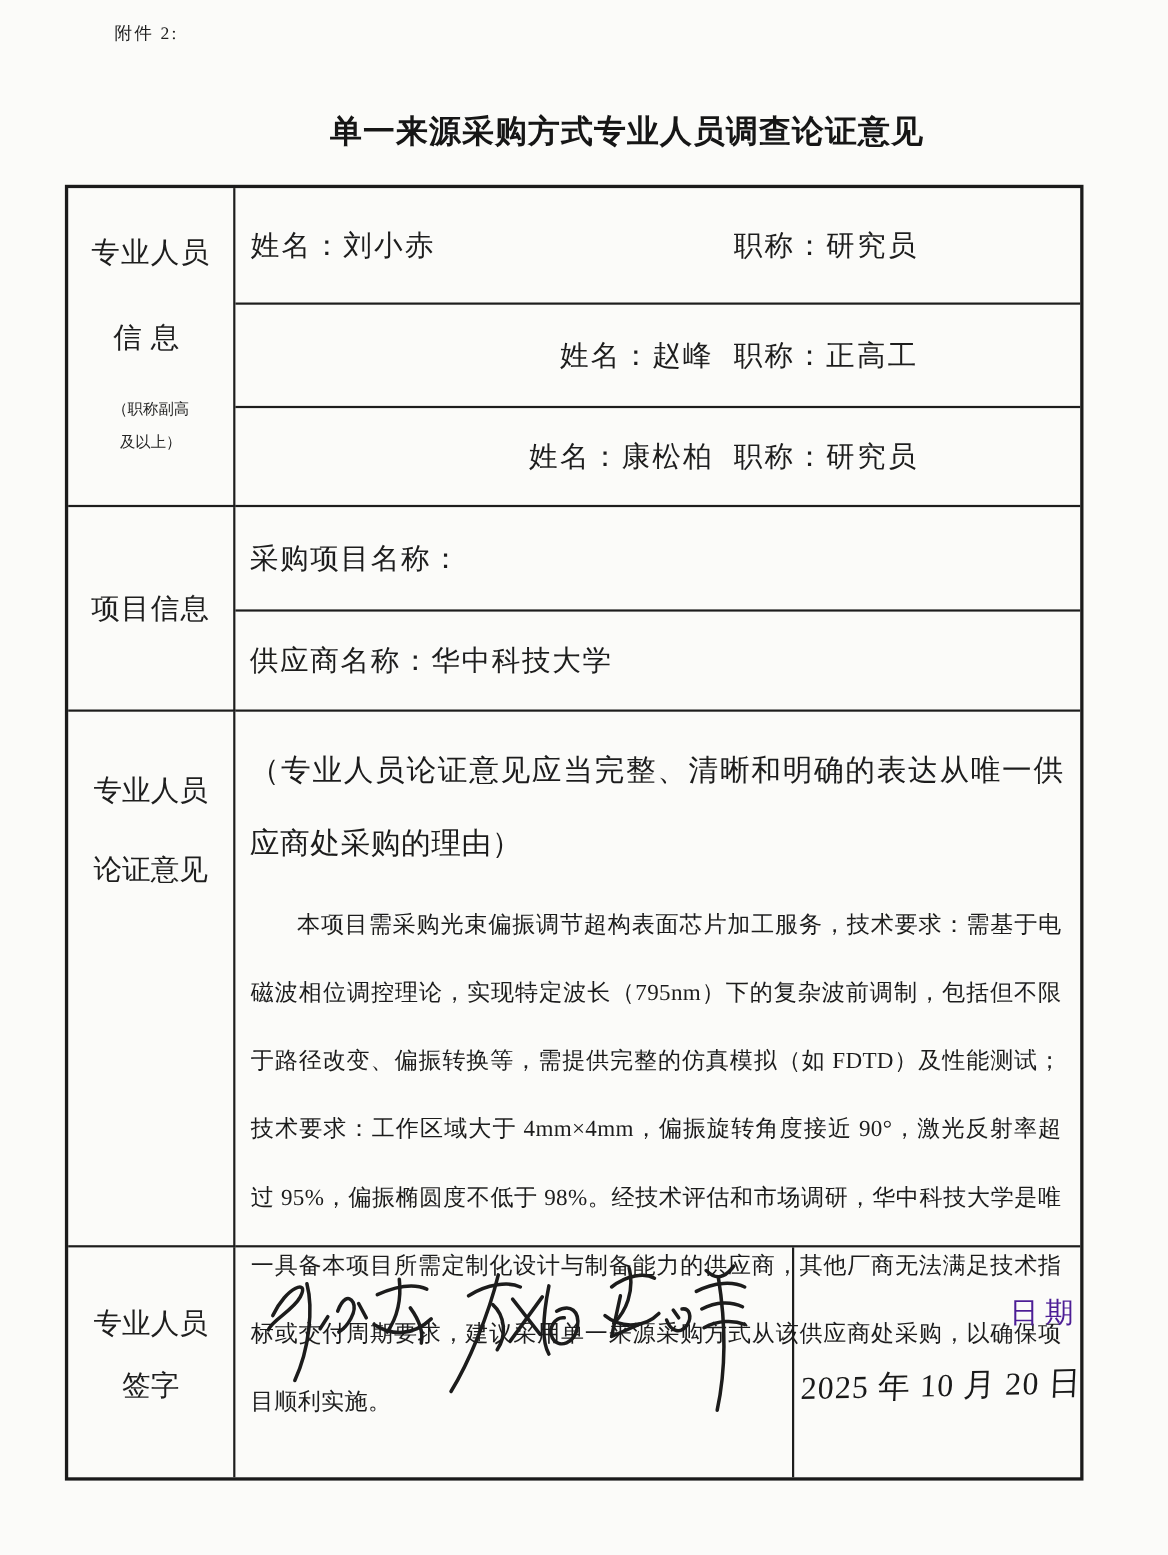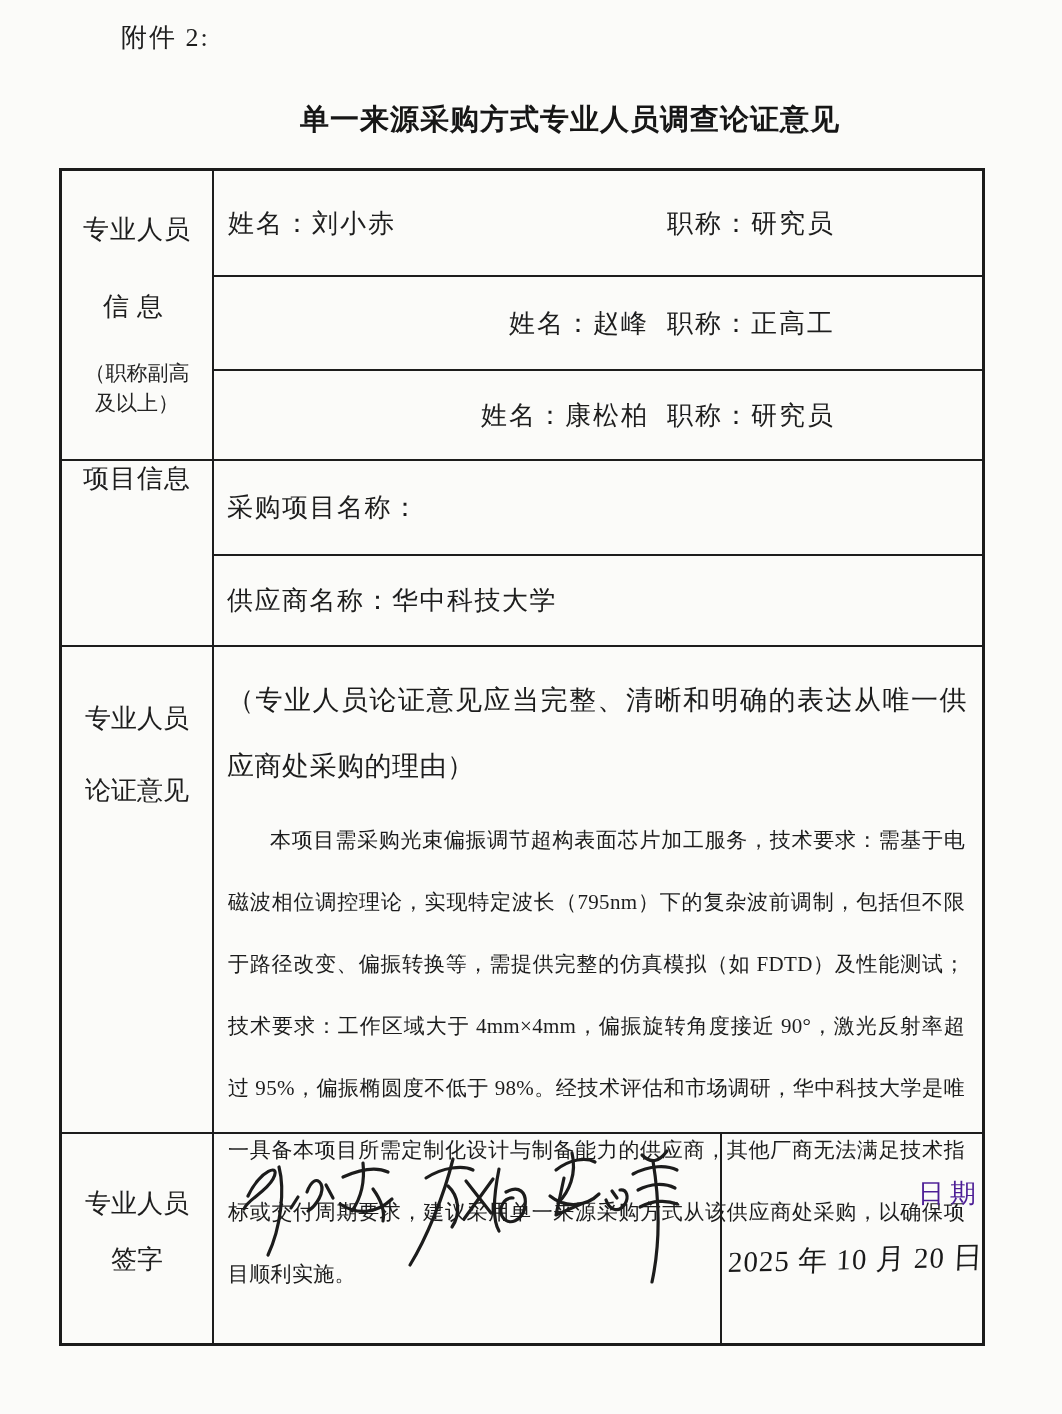--- a/index.html
+++ b/index.html
@@ -8,21 +8,21 @@
     position:relative;
     width:1062px; height:1414px;
     margin:0 auto;
     background:#fbfbf9;
     color:#222;
     font-family:"Liberation Serif","DejaVu Serif",serif;
     overflow:hidden;
   }
   .attachment-label {
     position:absolute; left:104px; top:20px;
-    font-size:26px; letter-spacing:2px; color:#1e1e1e;margin-left:17px;
+    font-size:16px; letter-spacing:2px; color:#1e1e1e;
   }
   .doc-title {
     position:absolute; left:300px; top:100px;
     font-size:29px; font-weight:700; letter-spacing:1px;
     font-family:"Liberation Sans","DejaVu Sans",sans-serif;
     color:#161616;
   }
   .doc-table {
     position:absolute; left:59px; top:168px;
     width:926px; height:1178px;
@@ -37,22 +37,22 @@
   .bb { border-bottom:2.5px solid #1d1d1d; }
 
   
   .hdr {
     display:flex; flex-direction:column; align-items:center;
     font-size:26px; color:#1e1e1e; text-align:center;
   }
   .personnel-hdr { grid-column:1; grid-row:1 / span 3; justify-content:center; }
   .personnel-hdr .l1 { letter-spacing:1px; }
   .personnel-hdr .l2 { margin-top:42px; letter-spacing:8px; }
-  .personnel-hdr .note { margin-top:34px; font-size:21px; line-height:30px; color:#242424; }
-  .project-hdr { grid-column:1; grid-row:4 / span 2; letter-spacing:1px; }
+  .personnel-hdr .note { margin-top:34px; font-size:14px; line-height:30px; color:#242424; }
+  .project-hdr { grid-column:1; grid-row:4 / span 2; justify-content:center; letter-spacing:1px; }
   .opinion-hdr { grid-column:1; grid-row:6; padding-top:36px; line-height:72px; }
   .sig-hdr { grid-column:1; grid-row:7; padding-top:42px; line-height:56px; }
 
   
   .name-row {
     grid-column:2;
     display:flex; align-items:center;
     padding-left:14px; font-size:26px; color:#1d1d1d;gap:18px;
   }
   .name-row .pair-name { width:421px; letter-spacing:2px; }

